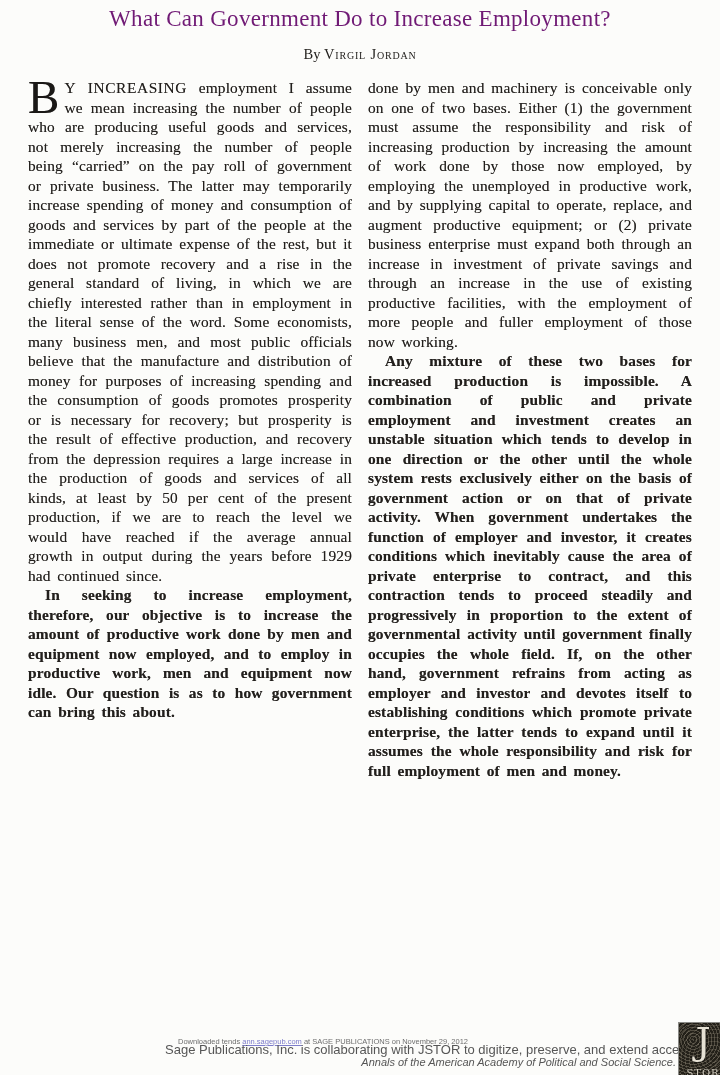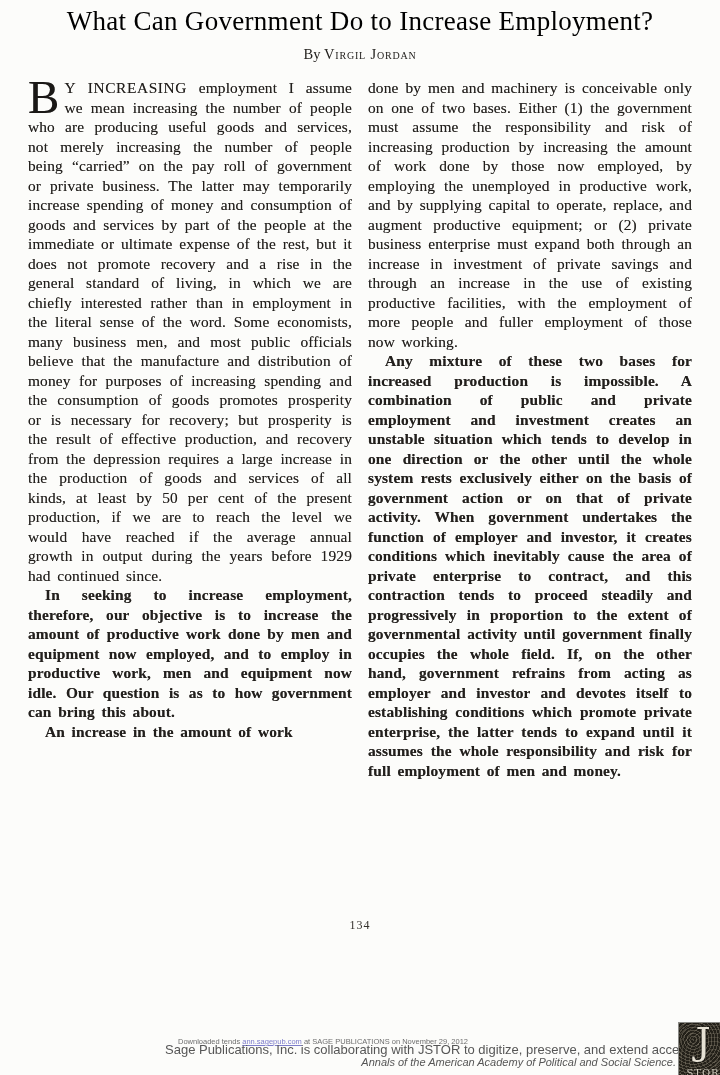--- a/index.html
+++ b/index.html
@@ -8,22 +8,22 @@
     width:720px;height:1075px;
     margin:0 auto;
     background:#fcfcfa;
     overflow:hidden;
     font-family:"Liberation Serif","DejaVu Serif",serif;
     color:#201e1b;
   }
   .title{
     position:absolute;top:6px;left:0;width:720px;
     text-align:center;
-    font-size:27px;letter-spacing:.3px;
-    color:#000000;
+    font-size:23px;letter-spacing:.3px;
+    color:#701a75;
   }
   .byline{
     position:absolute;top:46px;left:0;width:720px;
     text-align:center;font-size:14.5px;color:#24221f;
   }
   .byline .sc{font-variant:small-caps;letter-spacing:.8px;}
   .columns{
     position:absolute;top:78px;left:28px;width:664px;
     display:flex;gap:16px;
   }
@@ -104,31 +104,29 @@
 
   <div class="title">What Can Government Do to Increase Employment?</div>
 
   <div class="byline"><span>By </span><span class="sc">Virgil Jordan</span></div>
 
   <div class="columns">
 
     <div class="col">
       <p><span class="dropcap">B</span><span class="lead">Y INCREASING</span><span> employment I assume we mean increasing the number of people who are producing useful goods and services, not merely increasing the number of people being “carried” on the pay roll of government or private business.  The latter may temporarily increase spending of money and consumption of goods and services by part of the people at the immediate or ultimate expense of the rest, but it does not promote recovery and a rise in the general standard of living, in which we are chiefly interested rather than in employment in the literal sense of the word.  Some economists, many business men, and most public officials believe that the manufacture and distribution of money for purposes of increasing spending and the consumption of goods promotes prosperity or is necessary for recovery; but prosperity is the result of effective production, and recovery from the depression requires a large increase in the production of goods and services of all kinds, at least by 50 per cent of the present production, if we are to reach the level we would have reached if the average annual growth in output during the years before 1929 had continued since.</span></p>
       <p class="indent">In seeking to increase employment, therefore, our objective is to increase the amount of productive work done by men and equipment now employed, and to employ in productive work, men and equipment now idle.  Our question is as to how government can bring this about.</p>
-      <p class="indent">An increase in the amount of work</p>
     </div>
 
     <div class="col">
       <p>done by men and machinery is conceivable only on one of two bases.  Either (1) the government must assume the responsibility and risk of increasing production by increasing the amount of work done by those now employed, by employing the unemployed in productive work, and by supplying capital to operate, replace, and augment productive equipment; or (2) private business enterprise must expand both through an increase in investment of private savings and through an increase in the use of existing productive facilities, with the employment of more people and fuller employment of those now working.</p>
       <p class="indent">Any mixture of these two bases for increased production is impossible.  A combination of public and private employment and investment creates an unstable situation which tends to develop in one direction or the other until the whole system rests exclusively either on the basis of government action or on that of private activity.  When government undertakes the function of employer and investor, it creates conditions which inevitably cause the area of private enterprise to contract, and this contraction tends to proceed steadily and progressively in proportion to the extent of governmental activity until government finally occupies the whole field.  If, on the other hand, government refrains from acting as employer and investor and devotes itself to establishing conditions which promote private enterprise, the latter tends to expand until it assumes the whole responsibility and risk for full employment of men and money.</p>
     </div>
 
   </div>
 
-  <div class="pagenum">134</div>
 
   <div class="footer-downloaded"><span>Downloaded tends </span><span class="lnk">ann.sagepub.com</span><span> at SAGE PUBLICATIONS on November 29, 2012</span></div>
 
   <div class="footer-collab">Sage Publications, Inc. is collaborating with JSTOR to digitize, preserve, and extend access to</div>
 
   <div class="footer-journal">Annals of the American Academy of Political and Social Science.</div>
 
   <div class="jstor-logo">
     <div class="j">J</div>
     <div class="stor">STOR</div>

